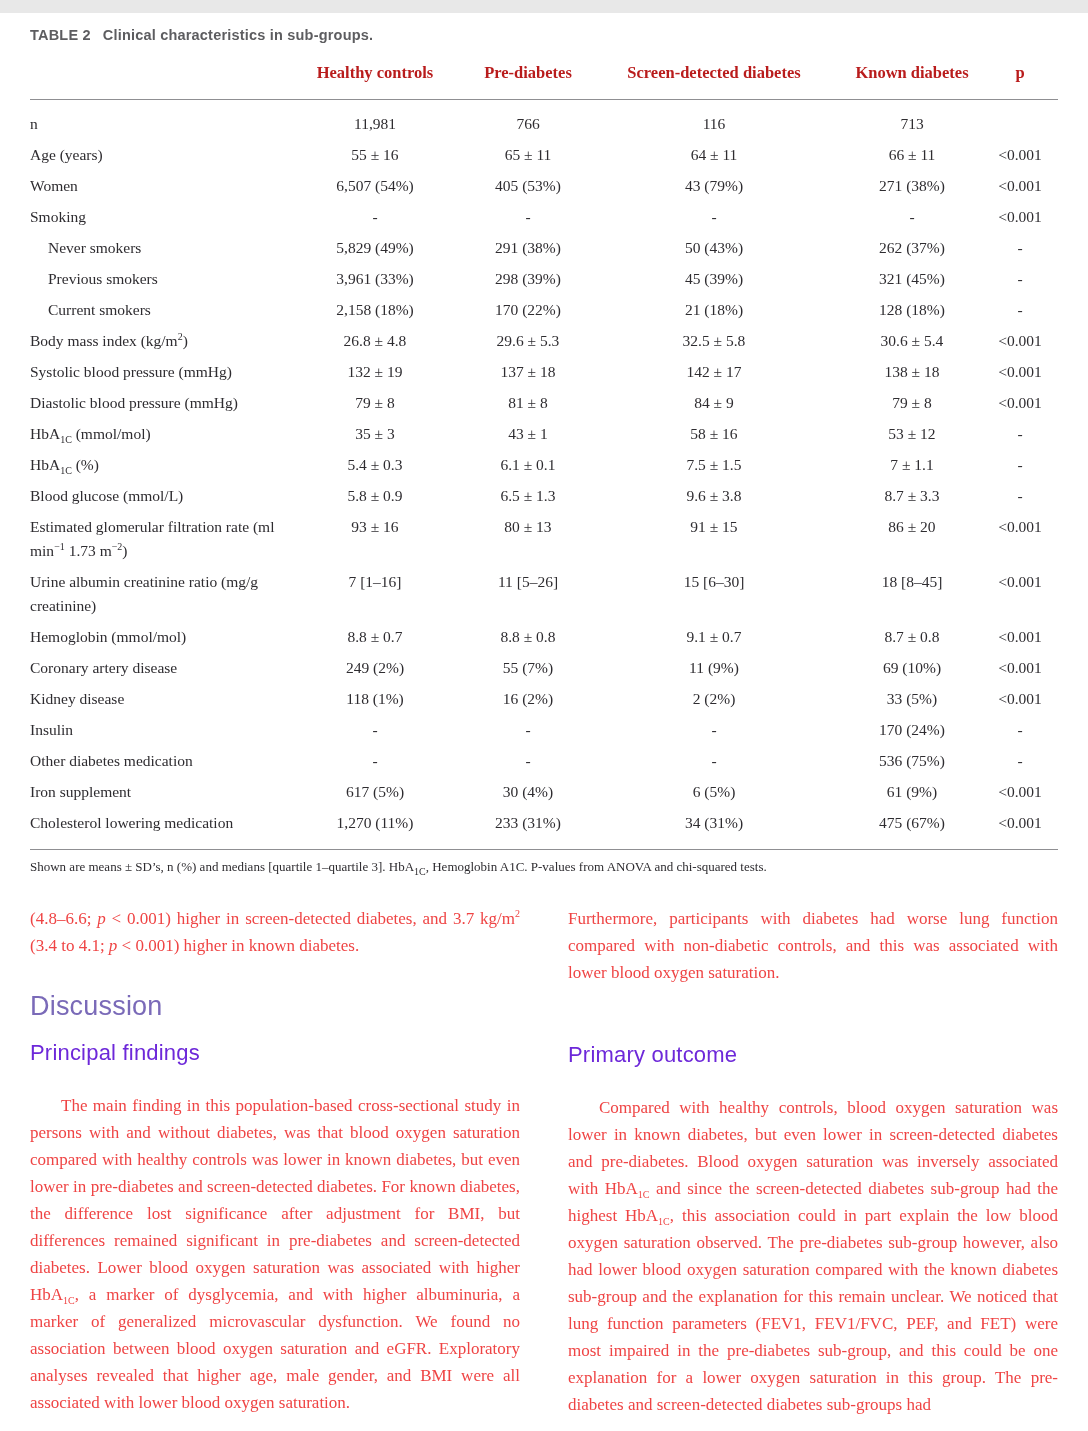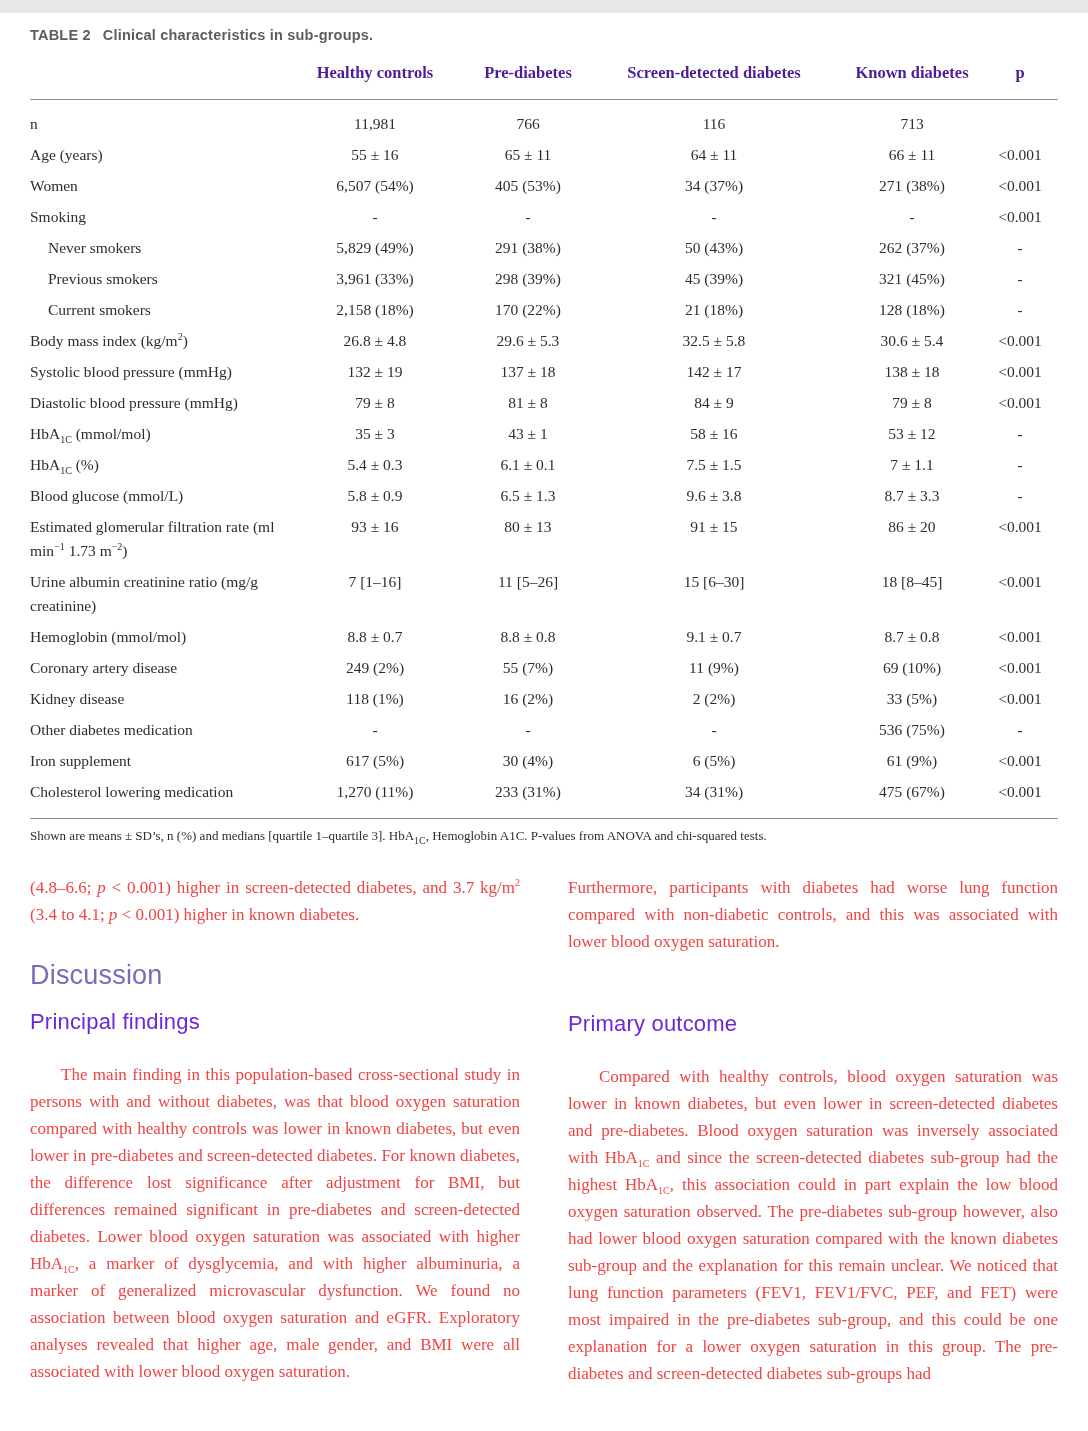--- a/index.html
+++ b/index.html
@@ -39,21 +39,21 @@
   }
   col.c-label{width:250px;}
   col.c-hc{width:190px;}
   col.c-pd{width:116px;}
   col.c-sdd{width:256px;}
   col.c-kd{width:140px;}
   col.c-p{width:76px;}
   thead th{
     font-size:16.5px;
     font-weight:700;
-    color:#4c1d95;
+    color:#b91c1c;
     text-align:center;
     padding:12px 0 16px 0;
     border-bottom:1.4px solid var(--rule);
   }
   thead th.blank{padding:0;}
   tbody tr:first-child td{padding-top:12px;}
   tbody tr:last-child td{padding-bottom:14px;}
   tbody td{
     font-size:15.5px;
     line-height:24px;
@@ -149,21 +149,21 @@
           <td class="cell">55 ± 16</td>
           <td class="cell">65 ± 11</td>
           <td class="cell">64 ± 11</td>
           <td class="cell">66 ± 11</td>
           <td class="cell">&lt;0.001</td>
         </tr>
         <tr>
           <td class="row-label">Women</td>
           <td class="cell">6,507 (54%)</td>
           <td class="cell">405 (53%)</td>
-          <td class="cell">34 (37%)</td>
+          <td class="cell">43 (79%)</td>
           <td class="cell">271 (38%)</td>
           <td class="cell">&lt;0.001</td>
         </tr>
         <tr>
           <td class="row-label">Smoking</td>
           <td class="cell">-</td>
           <td class="cell">-</td>
           <td class="cell">-</td>
           <td class="cell">-</td>
           <td class="cell">&lt;0.001</td>
@@ -272,20 +272,28 @@
           <td class="cell">69 (10%)</td>
           <td class="cell">&lt;0.001</td>
         </tr>
         <tr>
           <td class="row-label">Kidney disease</td>
           <td class="cell">118 (1%)</td>
           <td class="cell">16 (2%)</td>
           <td class="cell">2 (2%)</td>
           <td class="cell">33 (5%)</td>
           <td class="cell">&lt;0.001</td>
+        </tr>
+        <tr>
+          <td class="row-label">Insulin</td>
+          <td class="cell">-</td>
+          <td class="cell">-</td>
+          <td class="cell">-</td>
+          <td class="cell">170 (24%)</td>
+          <td class="cell">-</td>
         </tr>
         <tr>
           <td class="row-label">Other diabetes medication</td>
           <td class="cell">-</td>
           <td class="cell">-</td>
           <td class="cell">-</td>
           <td class="cell">536 (75%)</td>
           <td class="cell">-</td>
         </tr>
         <tr>

